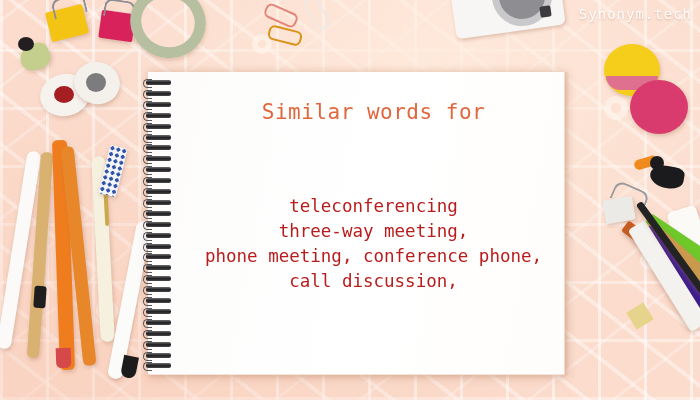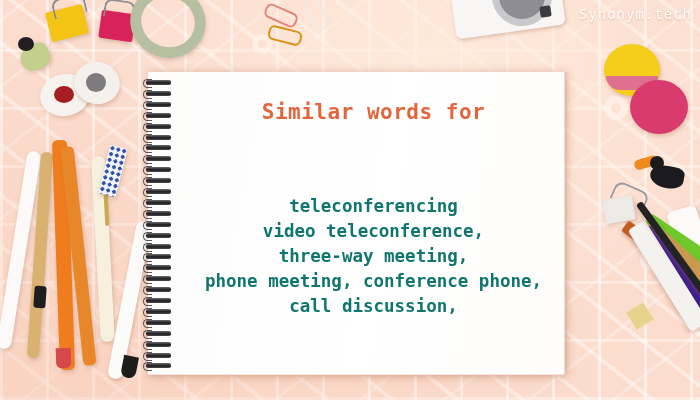--- a/index.html
+++ b/index.html
@@ -38,24 +38,24 @@
 
   
   .spiral{position:absolute;left:-6px;top:8px;width:32px;height:290px;}
   .ring{position:absolute;left:4px;width:25px;height:5px;}
   .ring .bar{position:absolute;left:0;top:0;width:25px;height:5px;border-radius:2px;
     background:linear-gradient(180deg,#6e6e70,#1d1d1f 55%,#4a4a4c);}
   .ring .hook{position:absolute;left:-3px;top:-1px;width:8px;height:7px;border-radius:50% 0 0 50%;
     border:1.5px solid #57575a;border-right:none;}
 
   
-  .content{position:absolute;left:34px;top:0;width:383px;height:100%;text-align:center;font-weight:bold;}
+  .content{position:absolute;left:34px;top:0;width:383px;height:100%;text-align:center;}
   .head1{position:absolute;left:0;top:28px;width:100%;color:#e2663c;font-size:21px;letter-spacing:.5px;}
   .head2{position:absolute;left:0;top:58px;width:100%;color:#e2663c;font-size:25px;letter-spacing:.5px;}
-  .body-list{position:absolute;left:0;top:122px;width:100%;color:#0f766e;font-size:17.5px;line-height:25px;}
+  .body-list{position:absolute;left:0;top:122px;width:100%;color:#b91c1c;font-size:17.5px;line-height:25px;}
   .body-list div{white-space:nowrap;}
 
   
   .watermark{position:absolute;right:8px;top:6px;color:#fff;font-size:14px;letter-spacing:1px;
     text-shadow:0 1px 2px rgba(180,120,95,.45);}
 
   
   .ob{position:absolute;}
   .sh{box-shadow:1px 2px 4px rgba(160,105,80,.35);}
 </style>
@@ -244,21 +244,20 @@
         <div class="ring" style="top: 283.4px;">
           <div class="hook"></div>
           <div class="bar"></div>
         </div>
       </div>
 
     <div class="content">
       <div class="head1">Similar words for</div>
       <div class="body-list">
         <div>teleconferencing</div>
-        <div>video teleconference,</div>
         <div>three-way meeting,</div>
         <div>phone meeting, conference phone,</div>
         <div>call discussion,</div>
       </div>
     </div>
   </div>
 
   <div class="watermark">Synonym.tech</div>
 
 </div>

